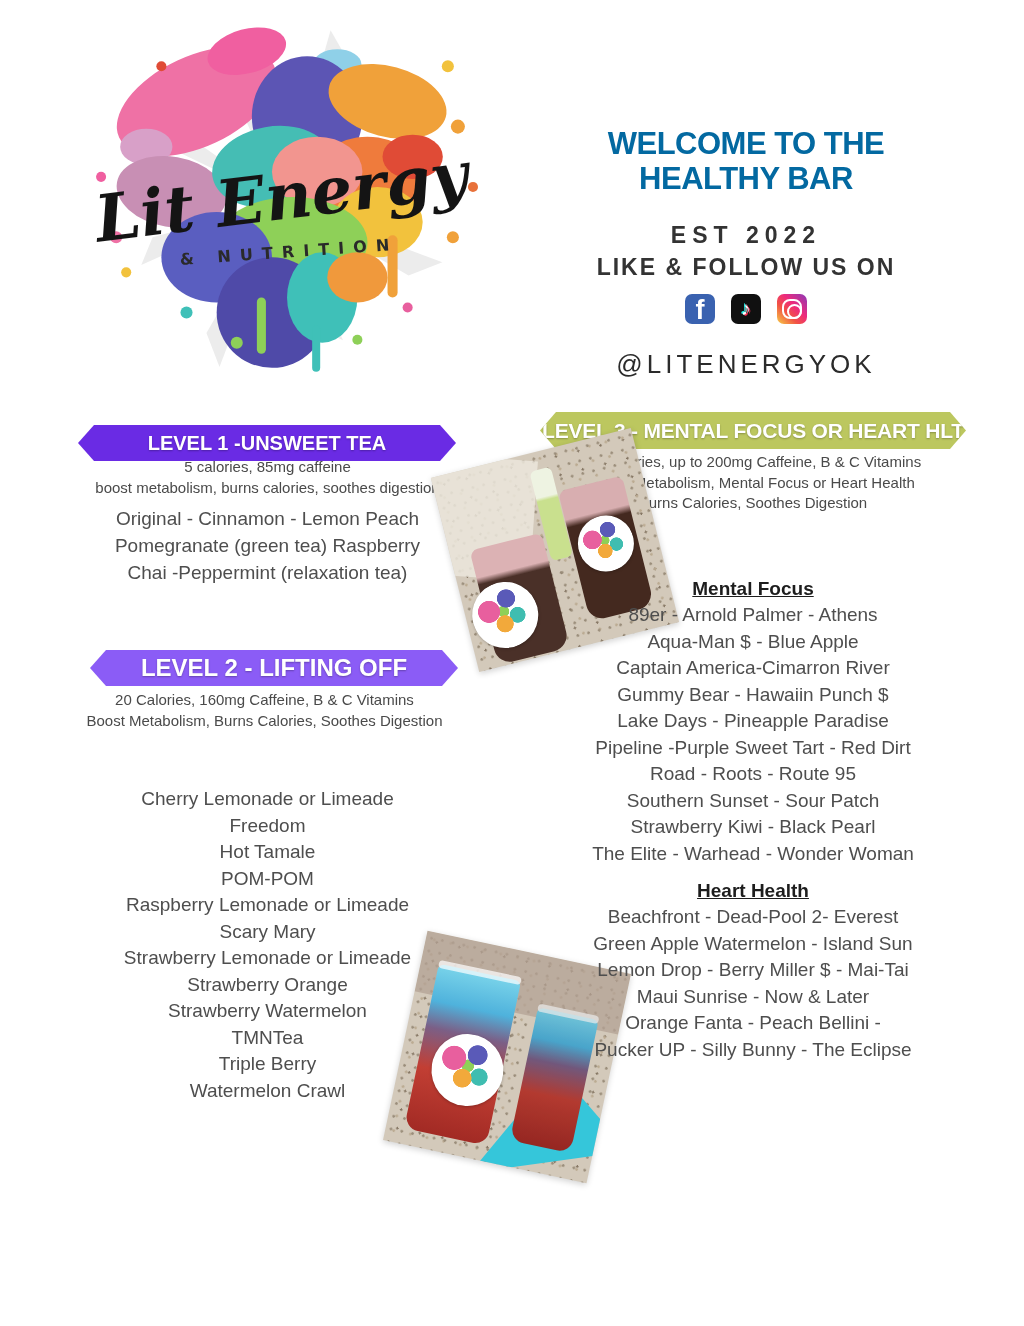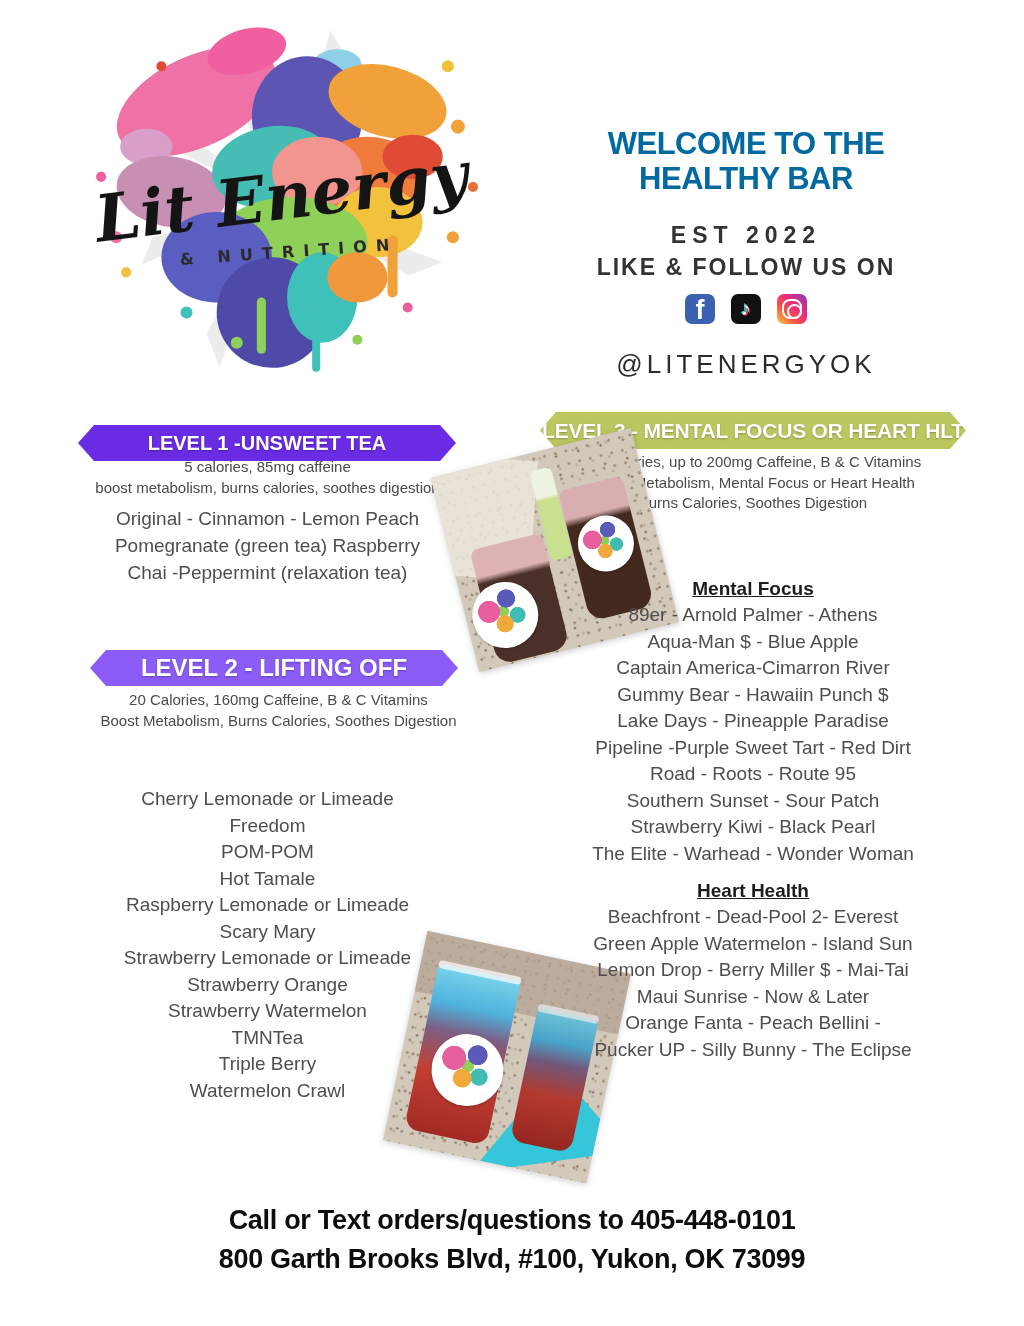--- a/index.html
+++ b/index.html
@@ -25,21 +25,21 @@
   
   .banner { position:absolute; height:36px; color:#fff; font-weight:700; display:flex; align-items:center; justify-content:center;
             clip-path:polygon(0 50%, 16px 0, calc(100% - 16px) 0, 100% 50%, calc(100% - 16px) 100%, 16px 100%);
             text-shadow:0 1px 2px rgba(0,0,0,.28); white-space:nowrap; }
   .banner.l1 { left:78px; top:425px; width:378px; font-size:20px; }
   .banner.l2 { left:90px; top:650px; width:368px; font-size:24px; }
   .banner.l3 { left:540px; top:412px; width:426px; height:37px; font-size:21px; letter-spacing:-0.2px; }
 
   .desc { position:absolute; text-align:center; font-size:15px; line-height:20.5px; color:#4a4a4a; }
   .desc.d1 { left:55px; top:457px; width:425px; }
-  .desc.d2 { left:66px; top:690px; width:425px; }
+  .desc.d2 { left:52px; top:690px; width:425px; }
   .desc.d3 { left:540px; top:452px; width:426px; }
 
   .list { position:absolute; text-align:center; font-size:19px; line-height:27px; color:#4e4e4e; z-index:3; }
   .list.items1 { left:55px; top:505px; width:425px; }
   .list.items2 { left:55px; top:786px; width:425px; line-height:26.5px; }
   .list.mf { left:540px; top:602px; width:426px; line-height:26.5px; }
   .list.hh { left:540px; top:904px; width:426px; line-height:26.5px; }
 
   .group-title { position:absolute; width:426px; left:540px; text-align:center; font-size:19px; font-weight:700;
                  color:#1d1d1d; text-decoration:underline; z-index:3; }
@@ -212,22 +212,22 @@
     </div>
 
   <div class="banner l2" style="background: #8b5cf6;">LEVEL 2 - LIFTING OFF</div>
   <div class="desc d2">
       <div>20 Calories, 160mg Caffeine, B &amp; C Vitamins</div>
       <div>Boost Metabolism, Burns Calories, Soothes Digestion</div>
     </div>
   <div class="list items2">
       <div>Cherry Lemonade or Limeade</div>
       <div>Freedom</div>
+      <div>Hot Tamale</div>
       <div>POM-POM</div>
-      <div>Hot Tamale</div>
       <div>Raspberry Lemonade or Limeade</div>
       <div>Scary Mary</div>
       <div>Strawberry Lemonade or Limeade</div>
       <div>Strawberry Orange</div>
       <div>Strawberry Watermelon</div>
       <div>TMNTea</div>
       <div>Triple Berry</div>
       <div>Watermelon Crawl</div>
     </div>
 
@@ -241,18 +241,14 @@
   </div>
 
   <div class="photo photo2">
     <div class="p2bg"></div>
     <div class="napkin"></div>
     <div class="cup2 c2b"></div>
     <div class="cup2 c2a"></div>
     <div class="sticker s3"></div>
   </div>
 
-  <div class="footer">
-    <div>Call or Text orders/questions to 405-448-0101</div>
-    <div>800 Garth Brooks Blvd, #100, Yukon, OK 73099</div>
-  </div>
 
 </div>
 
 </body></html>

